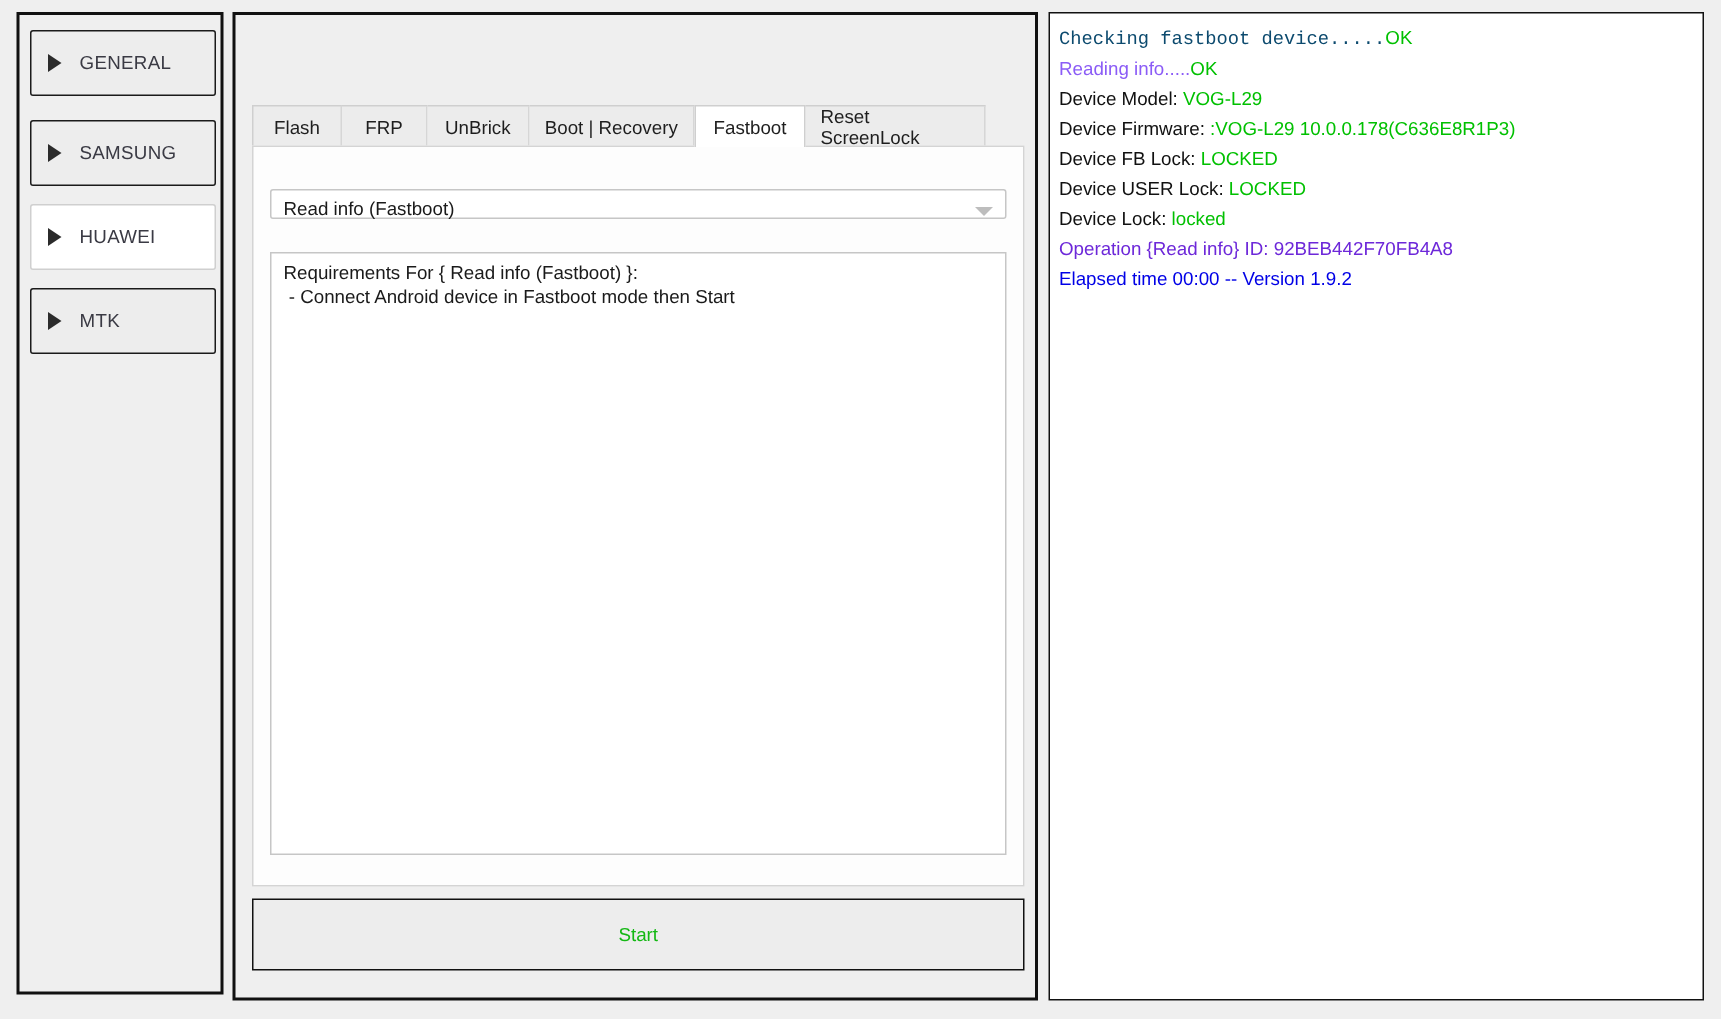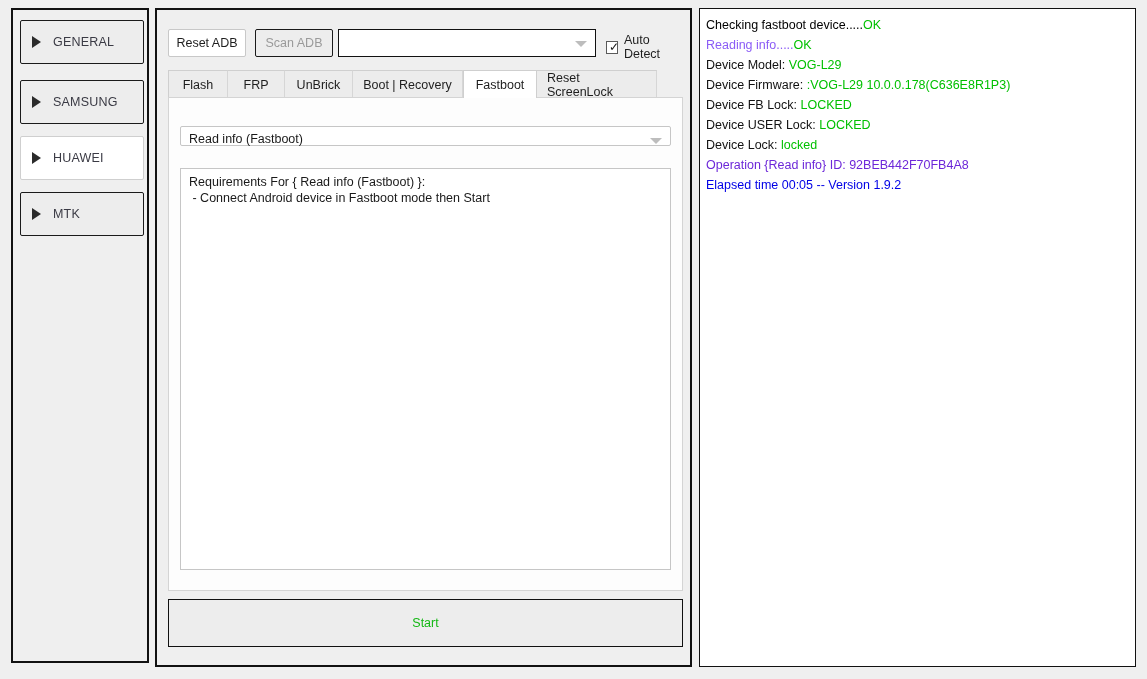--- a/index.html
+++ b/index.html
@@ -298,34 +298,20 @@
         <span class="side-label">HUAWEI</span>
       </div>
       <div class="side-item normal" style="top: 182px;">
         <span class="side-arrow"></span>
         <span class="side-label">MTK</span>
       </div>
     </div>
 
   <div id="main">
 
-    <div id="toolbar">
-      <div class="btn-flat" id="btn-reset-adb">Reset ADB</div>
-      <div class="btn-flat" id="btn-scan-adb">Scan ADB</div>
-      <div id="device-combo">
-        <span class="combo-text"></span>
-        <span class="combo-arrow"></span>
-      </div>
-      <div id="auto-detect-wrap">
-        <span class="checkbox-box">
-          <span class="tick">✓</span>
-        </span>
-        <span id="auto-detect-label">Auto Detect</span>
-      </div>
-    </div>
 
     <div id="tabstrip">
         <div class="tab" style="width: 60px;">Flash</div>
         <div class="tab" style="width: 57px;">FRP</div>
         <div class="tab" style="width: 68px;">UnBrick</div>
         <div class="tab" style="width: 110px;">Boot | Recovery</div>
         <div class="tab active" style="width: 74px;">Fastboot</div>
         <div class="tab" style="width: 120px;">Reset ScreenLock</div>
       </div>
 
@@ -335,24 +321,24 @@
         <span class="combo-arrow"></span>
       </div>
       <div id="req-box">Requirements For { Read info (Fastboot) }:
  - Connect Android device in Fastboot mode then Start</div>
     </div>
 
     <div id="start-btn" style="color: rgb(20, 184, 20);">Start</div>
   </div>
 
   <div id="logpanel">
-      <div class="log-line"><span class="seg-label" style="color: #000000;">Checking fastboot device.....</span><span class="seg-ok" style="color: rgb(0, 192, 0);">OK</span></div>
+      <div class="log-line"><span class="seg-label" style="color: #0c4a6e; font-family: Liberation Mono, monospace;">Checking fastboot device.....</span><span class="seg-ok" style="color: rgb(0, 192, 0);">OK</span></div>
       <div class="log-line"><span class="seg-label" style="color: #8b5cf6;">Reading info.....</span><span class="seg-ok" style="color: rgb(0, 192, 0);">OK</span></div>
       <div class="log-line"><span class="seg-label" style="color: rgb(17, 17, 17);">Device Model: </span><span class="seg-ok" style="color: rgb(0, 192, 0);">VOG-L29</span></div>
       <div class="log-line"><span class="seg-label" style="color: rgb(17, 17, 17);">Device Firmware: </span><span class="seg-ok" style="color: rgb(0, 192, 0);">:VOG-L29 10.0.0.178(C636E8R1P3)</span></div>
       <div class="log-line"><span class="seg-label" style="color: rgb(17, 17, 17);">Device FB Lock: </span><span class="seg-ok" style="color: rgb(0, 192, 0);">LOCKED</span></div>
       <div class="log-line"><span class="seg-label" style="color: rgb(17, 17, 17);">Device USER Lock: </span><span class="seg-ok" style="color: rgb(0, 192, 0);">LOCKED</span></div>
       <div class="log-line"><span class="seg-label" style="color: rgb(17, 17, 17);">Device Lock: </span><span class="seg-ok" style="color: rgb(0, 192, 0);">locked</span></div>
       <div class="log-line"><span class="seg-info" style="color: #6d28d9;">Operation {Read info} ID: 92BEB442F70FB4A8</span></div>
-      <div class="log-line"><span class="seg-info" style="color: rgb(0, 0, 230);">Elapsed time 00:05 -- Version 1.9.2</span></div>
+      <div class="log-line"><span class="seg-info" style="color: rgb(0, 0, 230);">Elapsed time 00:00 -- Version 1.9.2</span></div>
     </div>
 
 </div>
 
 </body></html>

